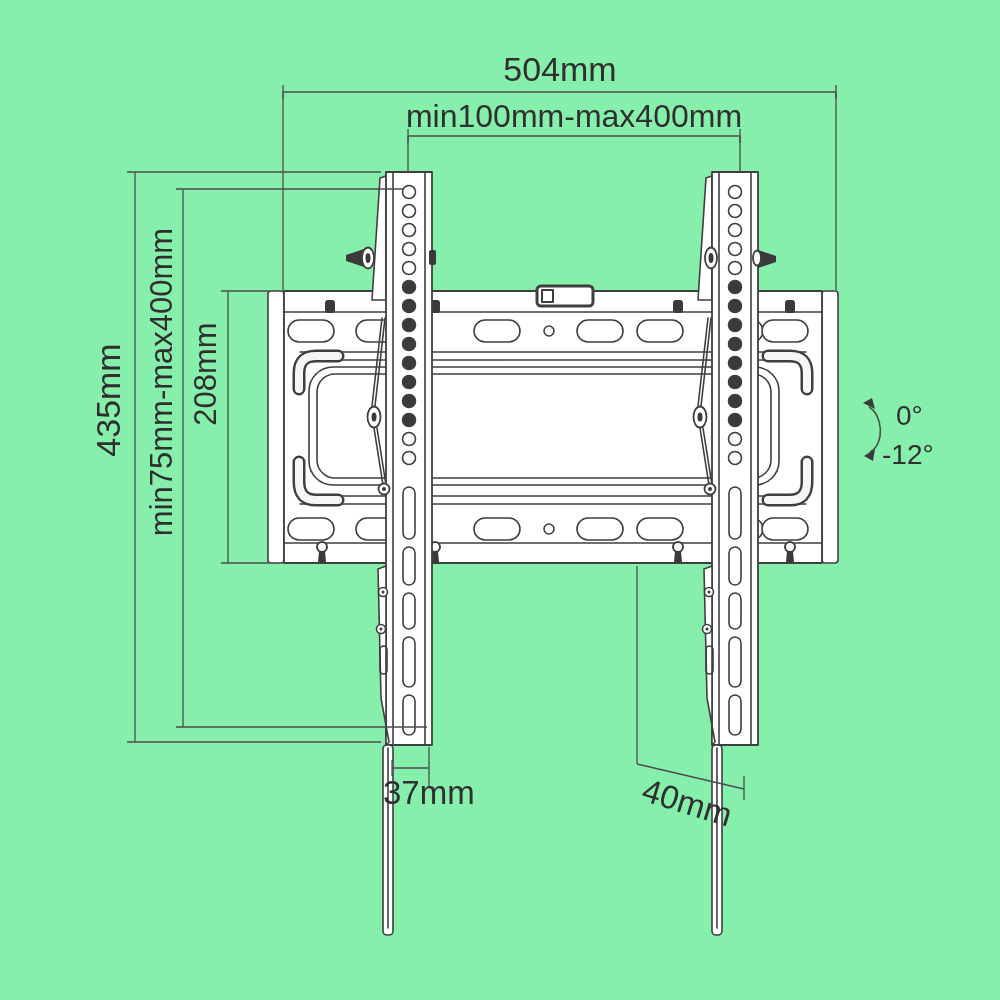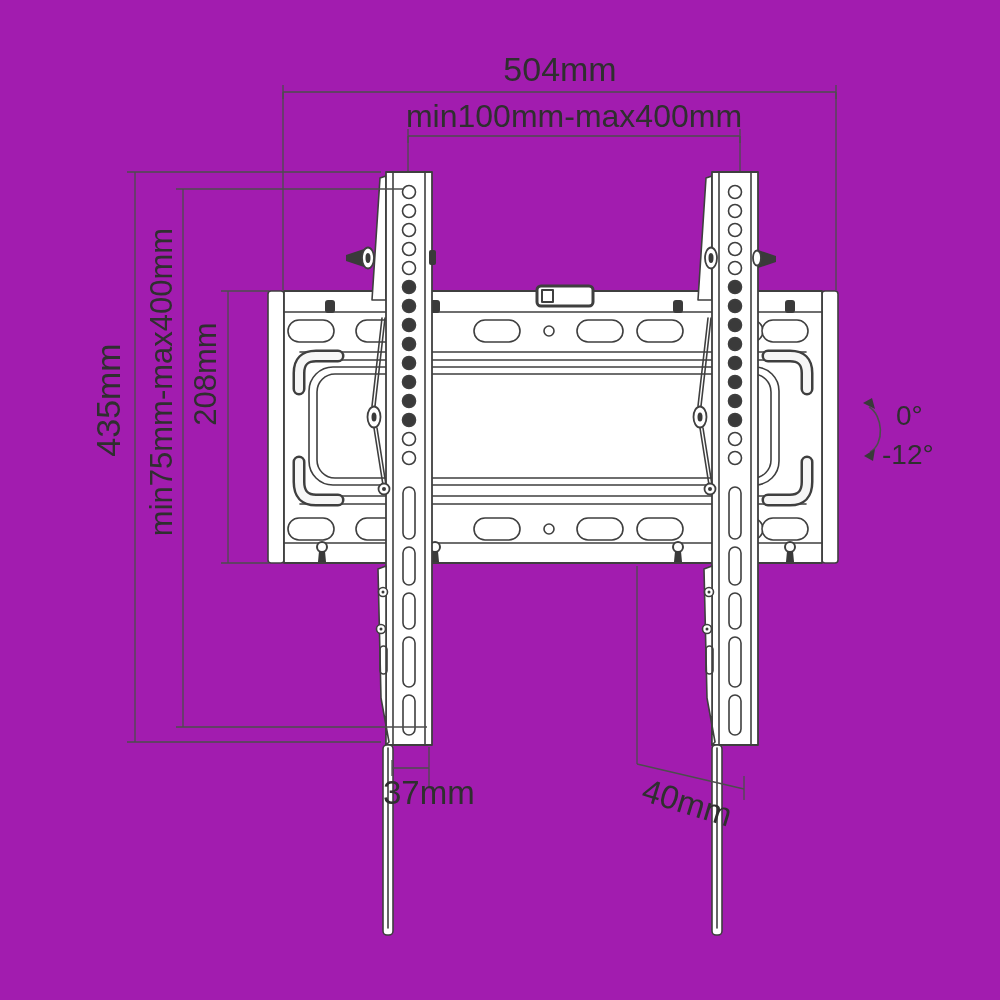--- a/index.html
+++ b/index.html
@@ -1,16 +1,16 @@
 <!DOCTYPE html>
 <html><head>
 <meta charset="utf-8">
 <style>
   html,body{margin:0;padding:0;background:#ffffff;}
-  .stage{position:relative;width:1000px;height:1000px;background:#a21caf;overflow:hidden;
+  .stage{position:relative;width:1000px;height:1000px;background:#86efac;overflow:hidden;
          font-family:"Liberation Sans", sans-serif;}
   svg{display:block}
   text{font-family:"Liberation Sans", sans-serif;}
 </style>
 </head>
 <body>
 
 <div class="stage">
 <svg width="1000" height="1000" viewBox="0 0 1000 1000">
 

